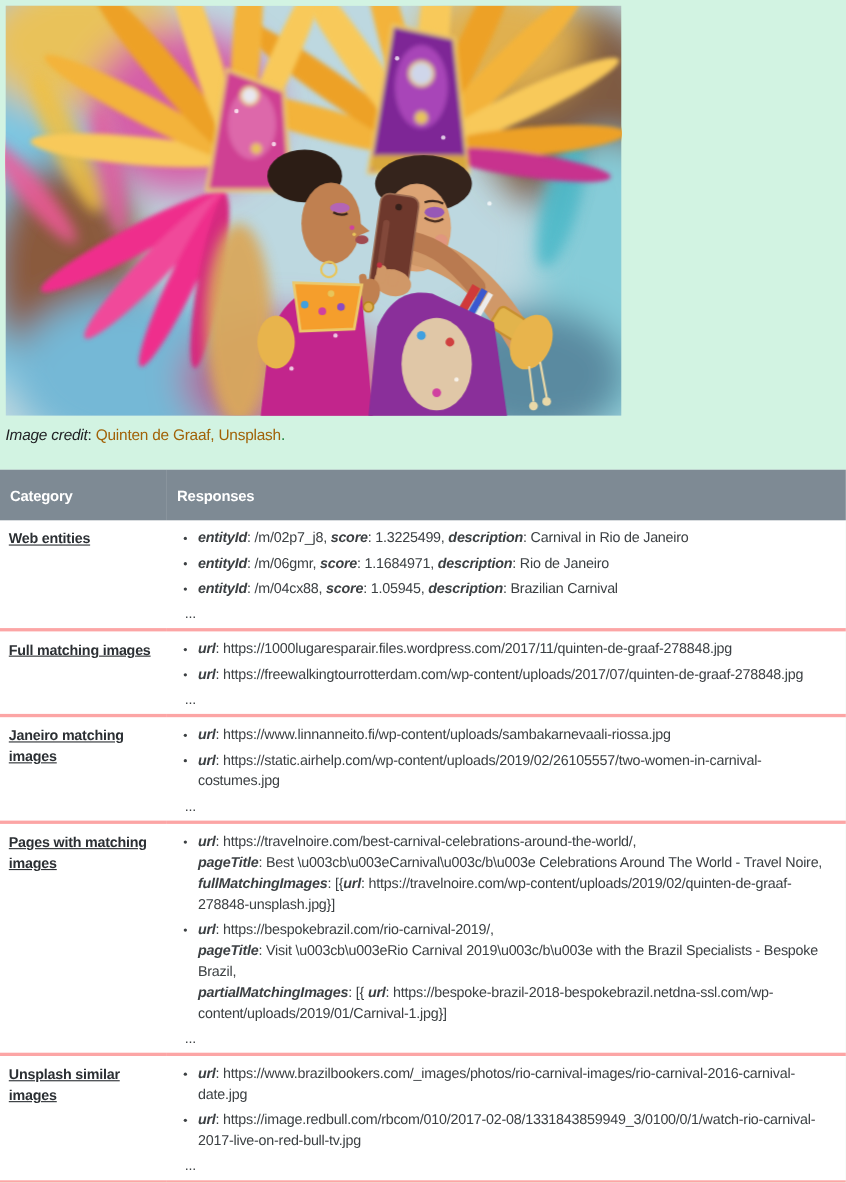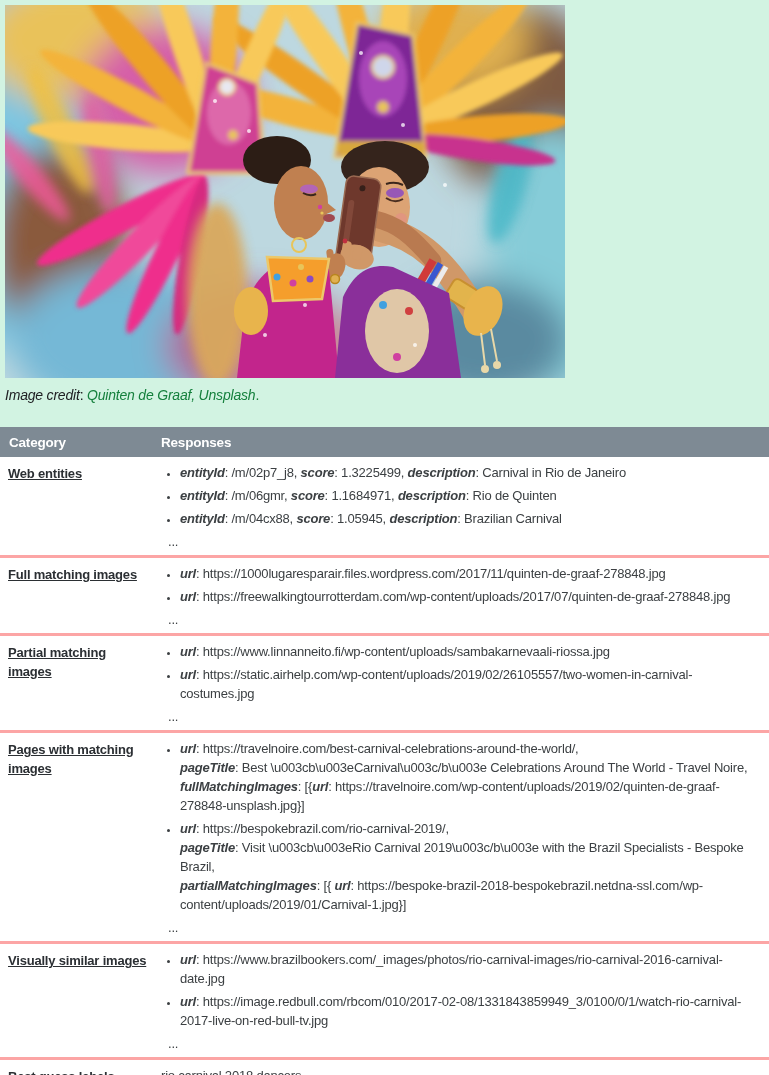--- a/index.html
+++ b/index.html
@@ -20,39 +20,39 @@
     overflow: hidden;
   }
   .photo-frame svg { display: block; }
 
   
   .credit {
     position: absolute; left: 5px; top: 387px;
     font-size: 14px; color: #202124;
   }
   .credit .lbl { font-style: italic; }
-  .credit a { color: #15803d; text-decoration: none; cursor: pointer; font-style: italic; }
+  .credit a { color: #a16207; text-decoration: none; cursor: pointer; }
   .credit .dot { color: #188038; }
 
   
   .results {
     position: absolute; left: 0; top: 427px;
     width: 769px;
     border-collapse: collapse;
     background: #ffffff;
     font-size: 13px;
     table-layout: fixed;
   }
   .results thead th {
     background: #7e8a94;
     color: #ffffff;
     font-weight: bold;
     font-size: 13.5px;
     text-align: left;
-    height: 30px;
+    height: 46px;
     padding: 0;
     vertical-align: middle;
   }
   .results thead th.h-cat { width: 142px; padding-left: 9px; }
   .results thead th.h-resp { padding-left: 10px; }
   .results tbody tr + tr td { border-top: 3px solid #fca5a5; }
   .results td { vertical-align: top; line-height: 19px; }
   td.cat {
     width: 142px;
     padding: 7px 2px 4px 8px;
@@ -251,58 +251,58 @@
         <th class="h-cat">Category</th>
         <th class="h-resp">Responses</th>
       </tr>
     </thead>
     <tbody>
         <tr>
           <td class="cat">Web entities</td>
           <td class="resp">
             <ul>
               <li><span class="key">entityId</span><span>: /m/02p7_j8, </span><span class="key">score</span><span>: 1.3225499, </span><span class="key">description</span><span>: Carnival in Rio de Janeiro</span></li>
-              <li><span class="key">entityId</span><span>: /m/06gmr, </span><span class="key">score</span><span>: 1.1684971, </span><span class="key">description</span><span>: Rio de Quinten</span></li>
+              <li><span class="key">entityId</span><span>: /m/06gmr, </span><span class="key">score</span><span>: 1.1684971, </span><span class="key">description</span><span>: Rio de Janeiro</span></li>
               <li><span class="key">entityId</span><span>: /m/04cx88, </span><span class="key">score</span><span>: 1.05945, </span><span class="key">description</span><span>: Brazilian Carnival</span></li>
             </ul>
             <div class="more">...</div>
           </td>
         </tr>
         <tr>
           <td class="cat">Full matching images</td>
           <td class="resp">
             <ul>
               <li><span class="key">url</span><span>: https://1000lugaresparair.files.wordpress.com/2017/11/quinten-de-graaf-278848.jpg</span></li>
               <li><span class="key">url</span><span>: https://freewalkingtourrotterdam.com/wp-content/uploads/2017/07/quinten-de-graaf-278848.jpg</span></li>
             </ul>
             <div class="more">...</div>
           </td>
         </tr>
         <tr>
-          <td class="cat">Partial matching images</td>
+          <td class="cat">Janeiro matching images</td>
           <td class="resp">
             <ul>
               <li><span class="key">url</span><span>: https://www.linnanneito.fi/wp-content/uploads/sambakarnevaali-riossa.jpg</span></li>
               <li><span class="key">url</span><span>: https://static.airhelp.com/wp-content/uploads/2019/02/26105557/two-women-in-carnival-costumes.jpg</span></li>
             </ul>
             <div class="more">...</div>
           </td>
         </tr>
         <tr>
           <td class="cat">Pages with matching images</td>
           <td class="resp">
             <ul>
               <li><span class="key">url</span><span>: https://travelnoire.com/best-carnival-celebrations-around-the-world/,</span><br><span class="key">pageTitle</span><span>: Best \u003cb\u003eCarnival\u003c/b\u003e Celebrations Around The World - Travel Noire,</span><br><span class="key">fullMatchingImages</span><span>: [{</span><span class="key">url</span><span>: https://travelnoire.com/wp-content/uploads/2019/02/quinten-de-graaf-278848-unsplash.jpg}]</span></li>
               <li><span class="key">url</span><span>: https://bespokebrazil.com/rio-carnival-2019/,</span><br><span class="key">pageTitle</span><span>: Visit \u003cb\u003eRio Carnival 2019\u003c/b\u003e with the Brazil Specialists - Bespoke Brazil,</span><br><span class="key">partialMatchingImages</span><span>: [{ </span><span class="key">url</span><span>: https://bespoke-brazil-2018-bespokebrazil.netdna-ssl.com/wp-content/uploads/2019/01/Carnival-1.jpg}]</span></li>
             </ul>
             <div class="more">...</div>
           </td>
         </tr>
         <tr>
-          <td class="cat">Visually similar images</td>
+          <td class="cat">Unsplash similar images</td>
           <td class="resp">
             <ul>
               <li><span class="key">url</span><span>: https://www.brazilbookers.com/_images/photos/rio-carnival-images/rio-carnival-2016-carnival-date.jpg</span></li>
               <li><span class="key">url</span><span>: https://image.redbull.com/rbcom/010/2017-02-08/1331843859949_3/0100/0/1/watch-rio-carnival-2017-live-on-red-bull-tv.jpg</span></li>
             </ul>
             <div class="more">...</div>
           </td>
         </tr>
         <tr>
           <td class="cat">Best guess labels</td>

